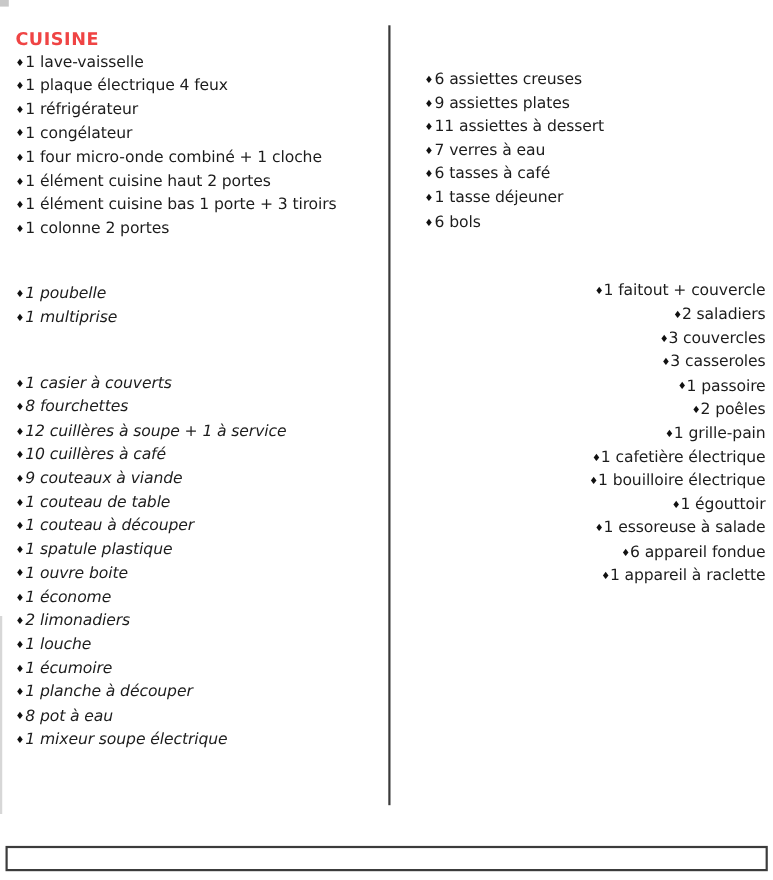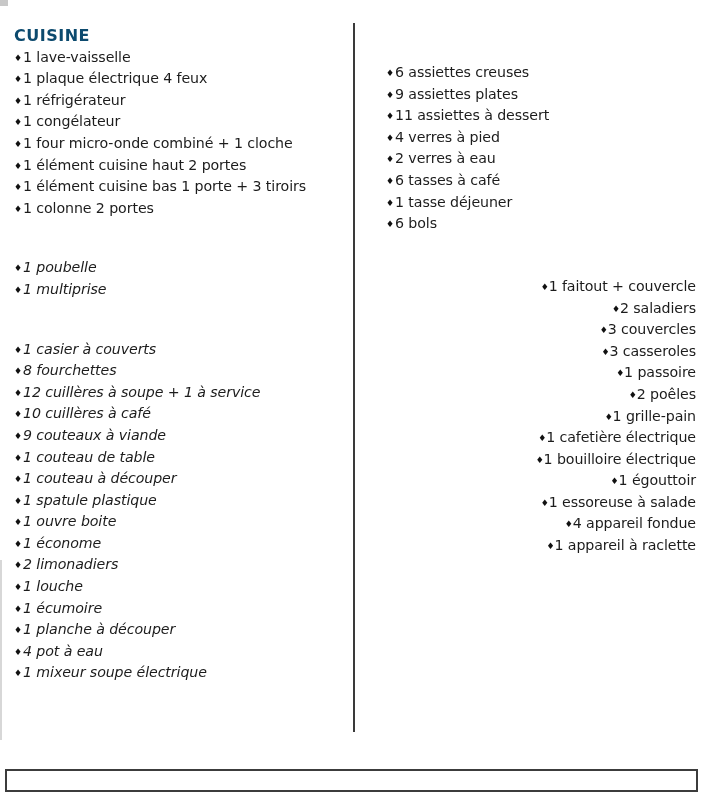--- a/index.html
+++ b/index.html
@@ -11,21 +11,21 @@
     font-family: "DejaVu Sans", "Liberation Sans", sans-serif;
     color: #1c1c1c;
   }
   .page { position: absolute; inset: 0; background: #ffffff; }
 
   .column { position: absolute; top: 26px; }
   .col-left  { left: 14px;  width: 330px; }
   .col-right { left: 386px; width: 310px; margin-top: 36px; }
 
   .doc-title {
-    color: #0c4a6e;
+    color: #ef4444;
     font-weight: bold;
     font-size: 16px;
     line-height: 20.6px;
     letter-spacing: 0.5px;
   }
 
   .group { }
   .col-left  .group + .group { margin-top: 38px; font-style: italic; }
   .col-right .group + .group { margin-top: 41.2px; text-align: right; }
 
@@ -106,53 +106,52 @@
           <div class="list-item"><span class="bullet">♦</span><span>9 couteaux à viande</span></div>
           <div class="list-item"><span class="bullet">♦</span><span>1 couteau de table</span></div>
           <div class="list-item"><span class="bullet">♦</span><span>1 couteau à découper</span></div>
           <div class="list-item"><span class="bullet">♦</span><span>1 spatule plastique</span></div>
           <div class="list-item"><span class="bullet">♦</span><span>1 ouvre boite</span></div>
           <div class="list-item"><span class="bullet">♦</span><span>1 économe</span></div>
           <div class="list-item"><span class="bullet">♦</span><span>2 limonadiers</span></div>
           <div class="list-item"><span class="bullet">♦</span><span>1 louche</span></div>
           <div class="list-item"><span class="bullet">♦</span><span>1 écumoire</span></div>
           <div class="list-item"><span class="bullet">♦</span><span>1 planche à découper</span></div>
-          <div class="list-item"><span class="bullet">♦</span><span>4 pot à eau</span></div>
+          <div class="list-item"><span class="bullet">♦</span><span>8 pot à eau</span></div>
           <div class="list-item"><span class="bullet">♦</span><span>1 mixeur soupe électrique</span></div>
         </div>
       </div>
   </div>
 
   <div class="divider"></div>
 
   <div class="column col-right">
     <div>
         <div class="group">
           <div class="list-item"><span class="bullet">♦</span><span>6 assiettes creuses</span></div>
           <div class="list-item"><span class="bullet">♦</span><span>9 assiettes plates</span></div>
           <div class="list-item"><span class="bullet">♦</span><span>11 assiettes à dessert</span></div>
-          <div class="list-item"><span class="bullet">♦</span><span>4 verres à pied</span></div>
-          <div class="list-item"><span class="bullet">♦</span><span>2 verres à eau</span></div>
+          <div class="list-item"><span class="bullet">♦</span><span>7 verres à eau</span></div>
           <div class="list-item"><span class="bullet">♦</span><span>6 tasses à café</span></div>
           <div class="list-item"><span class="bullet">♦</span><span>1 tasse déjeuner</span></div>
           <div class="list-item"><span class="bullet">♦</span><span>6 bols</span></div>
         </div>
         <div class="group">
           <div class="list-item"><span class="bullet">♦</span><span>1 faitout + couvercle</span></div>
           <div class="list-item"><span class="bullet">♦</span><span>2 saladiers</span></div>
           <div class="list-item"><span class="bullet">♦</span><span>3 couvercles</span></div>
           <div class="list-item"><span class="bullet">♦</span><span>3 casseroles</span></div>
           <div class="list-item"><span class="bullet">♦</span><span>1 passoire</span></div>
           <div class="list-item"><span class="bullet">♦</span><span>2 poêles</span></div>
           <div class="list-item"><span class="bullet">♦</span><span>1 grille-pain</span></div>
           <div class="list-item"><span class="bullet">♦</span><span>1 cafetière électrique</span></div>
           <div class="list-item"><span class="bullet">♦</span><span>1 bouilloire électrique</span></div>
           <div class="list-item"><span class="bullet">♦</span><span>1 égouttoir</span></div>
           <div class="list-item"><span class="bullet">♦</span><span>1 essoreuse à salade</span></div>
-          <div class="list-item"><span class="bullet">♦</span><span>4 appareil fondue</span></div>
+          <div class="list-item"><span class="bullet">♦</span><span>6 appareil fondue</span></div>
           <div class="list-item"><span class="bullet">♦</span><span>1 appareil à raclette</span></div>
         </div>
       </div>
   </div>
 
   <div class="footer-box"></div>
 
 </div>
 
 </body></html>

